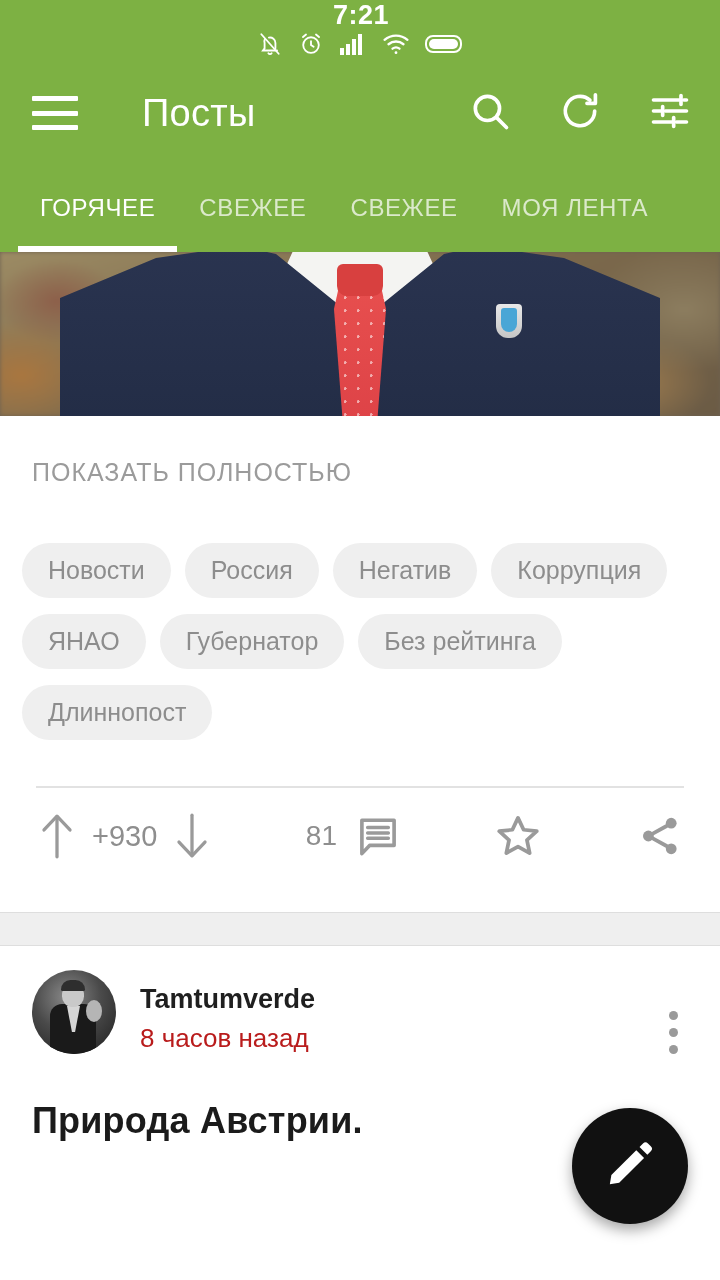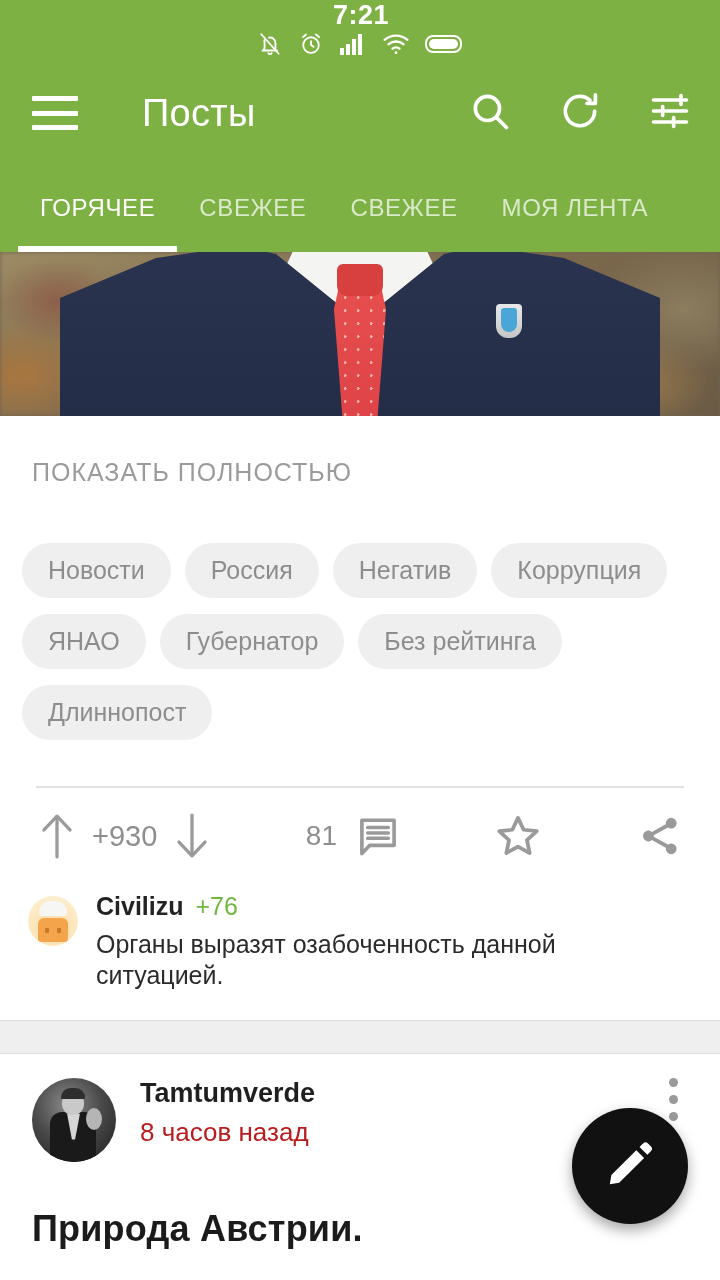--- a/index.html
+++ b/index.html
@@ -149,21 +149,21 @@
   .comment-head { display: flex; align-items: baseline; gap: 12px; }
   .comment-author { font-size: 25px; font-weight: 700; color: #232323; }
   .comment-rating { font-size: 25px; color: #6fb83f; font-weight: 500; }
   .comment-text { font-size: 25px; color: #2b2b2b; margin-top: 8px; line-height: 1.25; }
 
   
   .post-gap { height: 34px; background: #efefef; margin-top: 28px;
               box-shadow: inset 0 1px 0 #dedede, inset 0 -1px 0 #dedede; }
 
   
-  .post2-header { display: flex; align-items: flex-start; padding: 24px 22px 0 32px; }
+  .post2-header { display: flex; align-items: flex-end; padding: 24px 22px 0 32px; }
   .p2-avatar {
     width: 84px; height: 84px; border-radius: 50%; flex: 0 0 84px; overflow: hidden;
     background: radial-gradient(circle at 42% 32%, #8a8a8a 0%, #4a4a4a 45%, #1c1c1c 100%);
     position: relative;
   }
   .p2a-head { position: absolute; left: 30px; top: 13px; width: 22px; height: 24px; background: #c9c9c9; border-radius: 50% 50% 45% 45%; }
   .p2a-hair { position: absolute; left: 29px; top: 10px; width: 24px; height: 11px; background: #2e2e2e; border-radius: 12px 12px 2px 2px; }
   .p2a-torso { position: absolute; left: 18px; top: 34px; width: 46px; height: 50px; background: #1a1a1a; border-radius: 12px 12px 0 0; }
   .p2a-shirt { position: absolute; left: 35px; top: 36px; width: 13px; height: 26px; background: #d6d6d6; clip-path: polygon(0 0,100% 0,62% 100%,38% 100%); }
   .p2a-arm { position: absolute; left: 54px; top: 30px; width: 16px; height: 22px; background: #b5b5b5; border-radius: 50%; }
@@ -327,35 +327,20 @@
       <span class="act">
         <svg width="48" height="48" viewBox="0 0 24 24" fill="none" stroke="#9a9a9a" stroke-width="1.9" stroke-linecap="round">
           <circle cx="17.6" cy="5.6" r="2.7" fill="#9a9a9a" stroke="none"></circle>
           <circle cx="6.2" cy="12" r="2.7" fill="#9a9a9a" stroke="none"></circle>
           <circle cx="17.6" cy="18.4" r="2.7" fill="#9a9a9a" stroke="none"></circle>
           <path d="M8.6 10.7 15.3 7M8.6 13.3 15.3 17"></path>
         </svg>
       </span>
     </div>
 
-    <div class="comment">
-      <div class="comment-avatar">
-        <div class="ca-body"></div>
-        <div class="ca-eye-l"></div>
-        <div class="ca-eye-r"></div>
-        <div class="ca-hat"></div>
-      </div>
-      <div class="comment-main">
-        <div class="comment-head">
-          <span class="comment-author">Civilizu</span>
-          <span class="comment-rating">+76</span>
-        </div>
-        <div class="comment-text">Органы выразят озабоченность данной ситуацией.</div>
-      </div>
-    </div>
   </div>
 
   <div class="post-gap"></div>
 
   <div>
     <div class="post2-header">
       <div class="p2-avatar">
         <div class="p2a-torso"></div>
         <div class="p2a-shirt"></div>
         <div class="p2a-head"></div>

